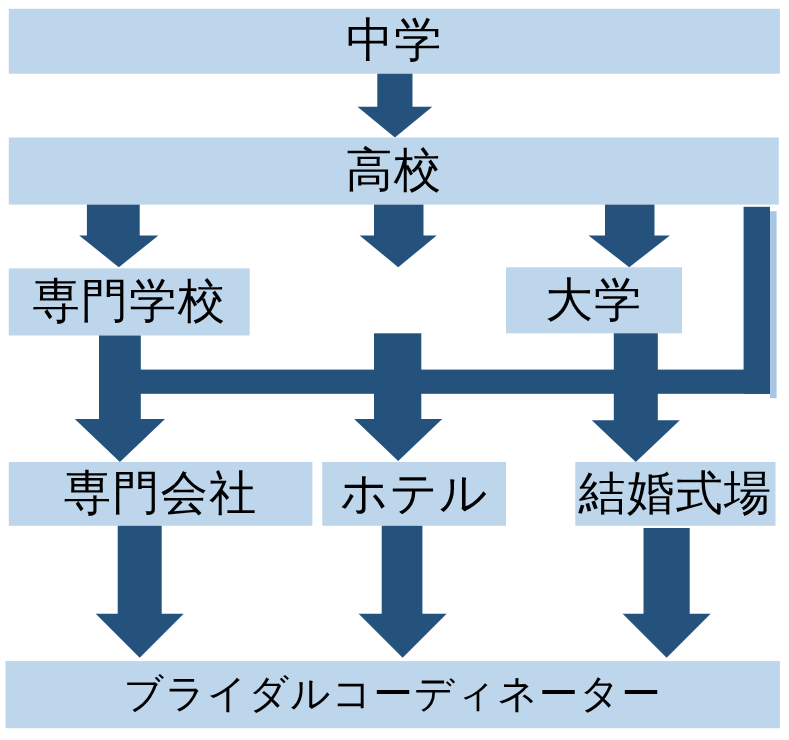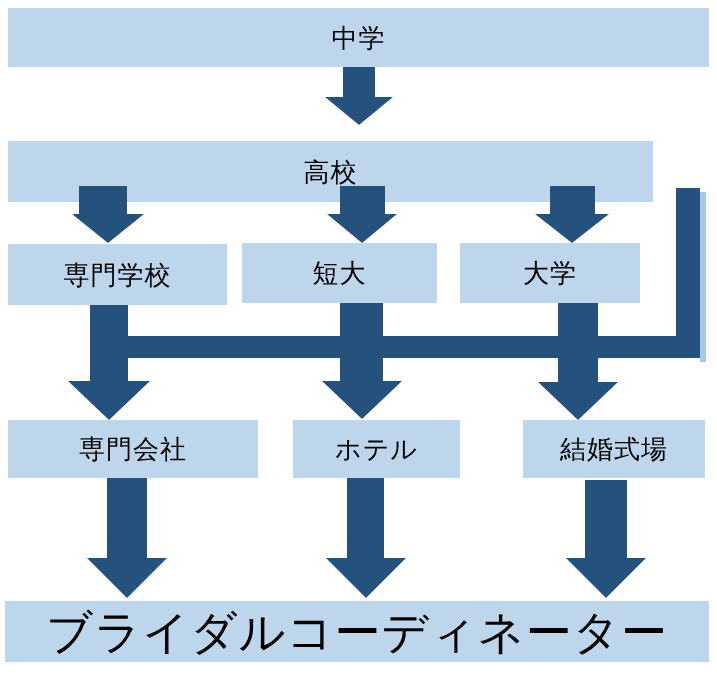--- a/index.html
+++ b/index.html
@@ -18,39 +18,39 @@
     position:relative;
     width:717px;height:673px;
     background:var(--canvas-bg);
     overflow:hidden;
   }
   .node{
     position:absolute;
     background:var(--node-fill);
     color:var(--text);
     display:flex;align-items:center;justify-content:center;
-    font-size:26px;
+    font-size:43px;
     line-height:1;
     letter-spacing:1px;
     white-space:nowrap;
   }
   .shaft{position:absolute;background:var(--arrow-fill);}
   .head{position:absolute;width:0;height:0;border-style:solid;border-color:transparent;border-top-color:var(--arrow-fill);border-bottom:0;}
   .hl{position:absolute;background:var(--arrow-edge-highlight);}
 
   
   .n-chugaku{left:8px;top:8px;width:701px;height:59px;}
-  .n-koko{left:8px;top:125px;width:645px;height:61px;margin-top:16px;}
+  .n-koko{left:8px;top:125px;width:700px;height:61px;}
   .n-senmon-gakko{left:8px;top:244px;width:219px;height:61px;}
   .n-tandai{left:242px;top:243px;width:195px;height:60px;}
-  .n-daigaku{left:460px;top:243px;width:180px;height:60px;}
-  .n-senmon-kaisha{left:8px;top:420px;width:250px;height:58px;}
+  .n-daigaku{left:460px;top:243px;width:160px;height:60px;}
+  .n-senmon-kaisha{left:8px;top:420px;width:276px;height:58px;}
   .n-hotel{left:293px;top:420px;width:167px;height:58px;}
   .n-kekkon{left:523px;top:420px;width:182px;height:58px;}
-  .n-bridal{left:5px;top:601px;width:704px;height:61px;font-size:46px;}
+  .n-bridal{left:5px;top:601px;width:704px;height:61px;font-size:36px;}
 
   
   .a1-shaft{left:343px;top:67px;width:32px;height:31px;}
   .a1-head{left:325px;top:97px;border-left-width:34px;border-right-width:34px;border-top-width:28px;}
 
   
   .a2-shaft{left:79px;top:186px;width:48px;height:29px;}
   .a2-head{left:72px;top:214px;border-left-width:36px;border-right-width:36px;border-top-width:29px;}
   .a3-shaft{left:340px;top:186px;width:45px;height:29px;}
   .a3-head{left:327px;top:214px;border-left-width:35px;border-right-width:35px;border-top-width:29px;}
@@ -103,23 +103,20 @@
     <div class="head a3-head"></div>
   </div>
   <div>
     <div class="shaft a4-shaft"></div>
     <div class="head a4-head"></div>
   </div>
 
   <div class="node n-senmon-gakko">
     <span>専門学校</span>
   </div>
-  <div class="node n-tandai">
-    <span>短大</span>
-  </div>
   <div class="node n-daigaku">
     <span>大学</span>
   </div>
 
   <div>
     <div class="shaft vbar"></div>
     <div class="hl vbar-hl"></div>
   </div>
   <div class="shaft hbar"></div>
 

